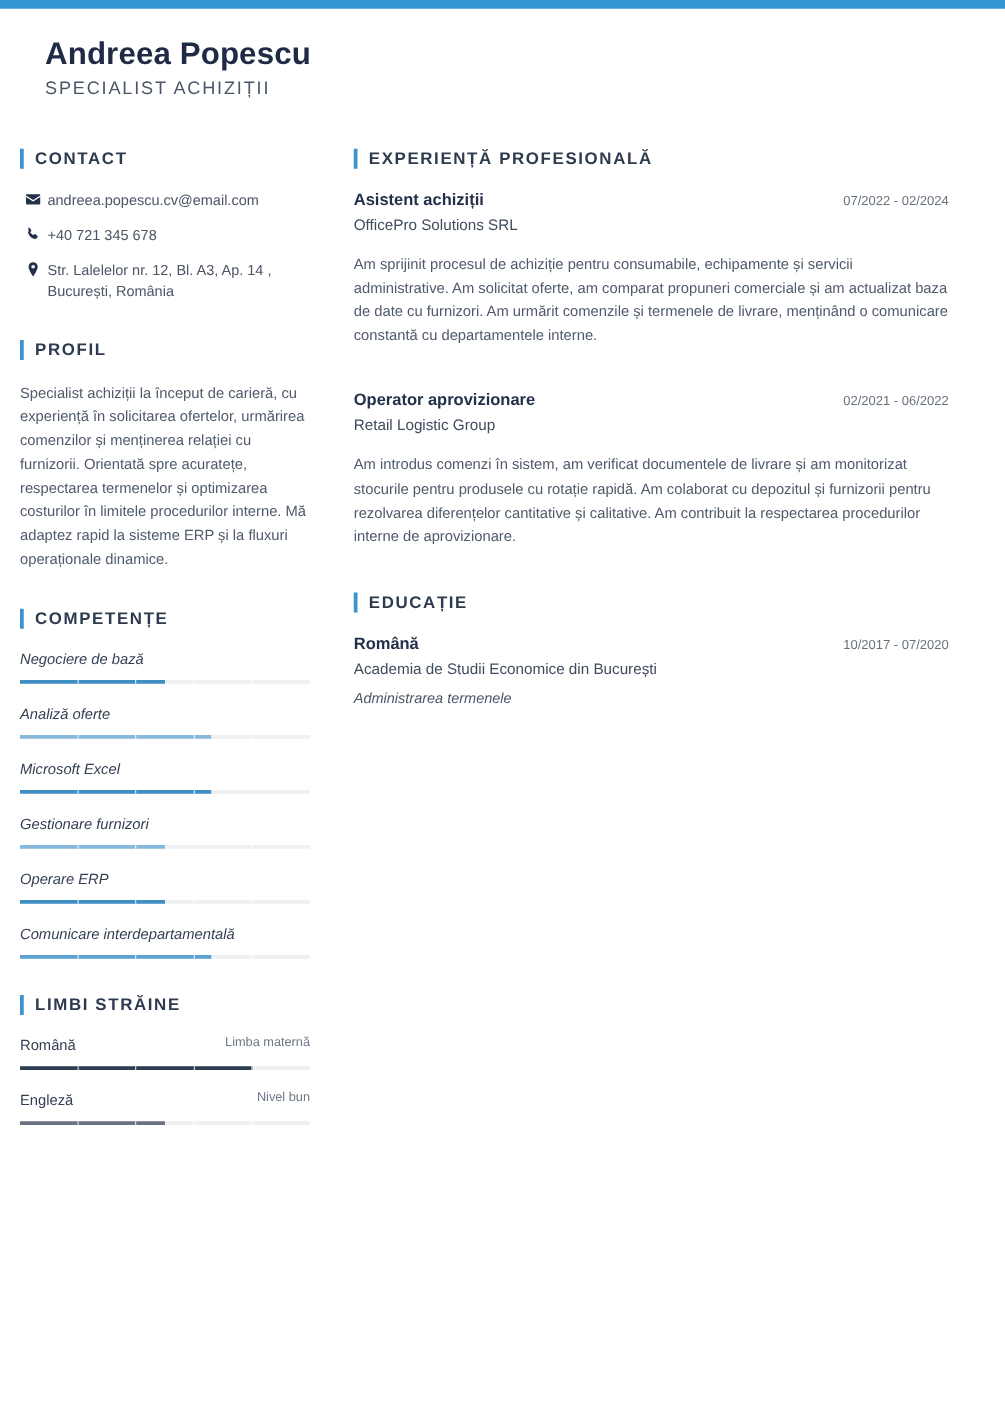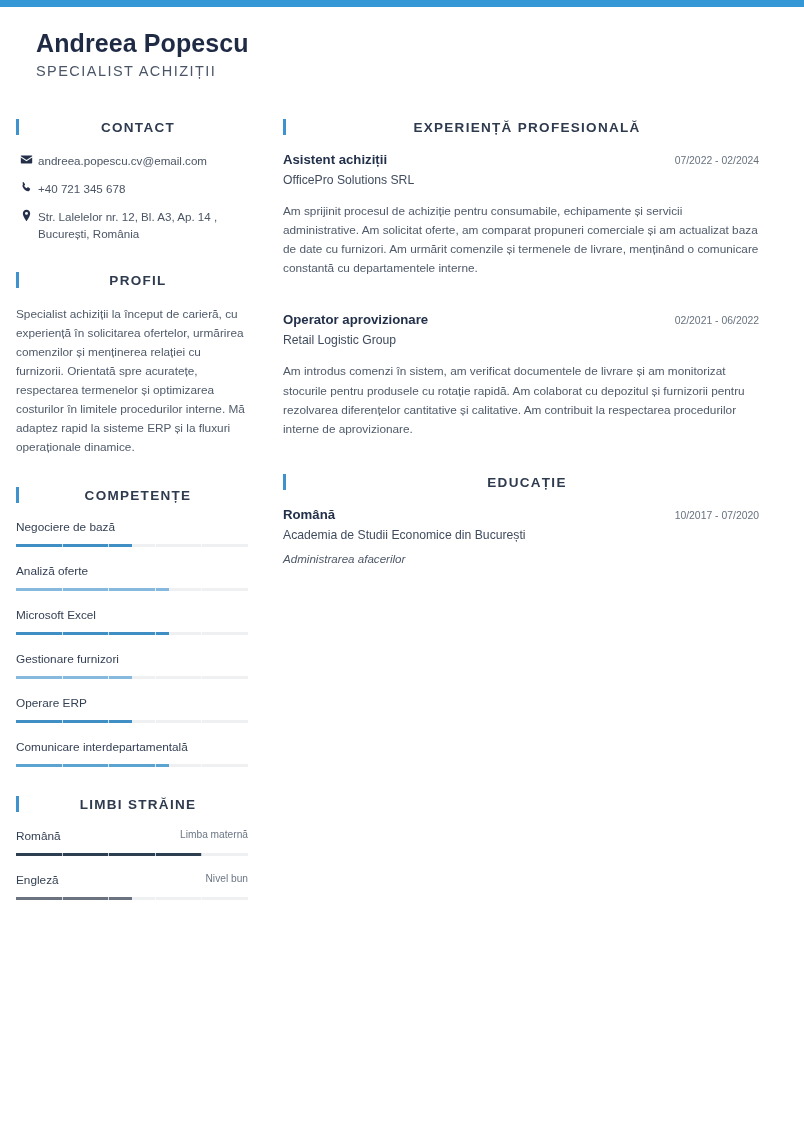--- a/index.html
+++ b/index.html
@@ -62,21 +62,20 @@
     top: 118px;
     left: 283px;
     width: 476px;
   }
 
   
   .section-head {
     position: relative;
     padding-left: 12px;
     margin-bottom: 16px;
-    text-align: center;
   }
   .section-head::before {
     content: "";
     position: absolute;
     left: 0;
     top: 1px;
     width: 3px;
     height: 16px;
     background: #3f93cd;
   }
@@ -116,20 +115,21 @@
     color: #4f5a6a;
     line-height: 1.62;
   }
 
   
   .skill-item { margin-bottom: 17px; }
   .skill-label {
     font-size: 11.8px;
     color: #333f52;
     margin-bottom: 10px;
+    font-style: italic;
   }
   .skill-track {
     position: relative;
     width: 100%;
     height: 3px;
     background: #eef0f2;
   }
   .skill-fill {
     position: absolute;
     top: 0; left: 0;
@@ -414,20 +414,20 @@
       <div class="section-head" style="--bar: #3f93cd;">
         <span class="section-title">EDUCAȚIE</span>
       </div>
       <div id="education-list">
           <div class="entry">
             <div class="entry-head">
               <div class="entry-role">Română</div>
               <div class="entry-date">10/2017 - 07/2020</div>
             </div>
             <div class="entry-org">Academia de Studii Economice din București</div>
-            <div class="entry-field">Administrarea afacerilor</div>
+            <div class="entry-field">Administrarea termenele</div>
           </div>
         </div>
     </div>
 
   </div>
 
 </div>
 
 </body></html>

